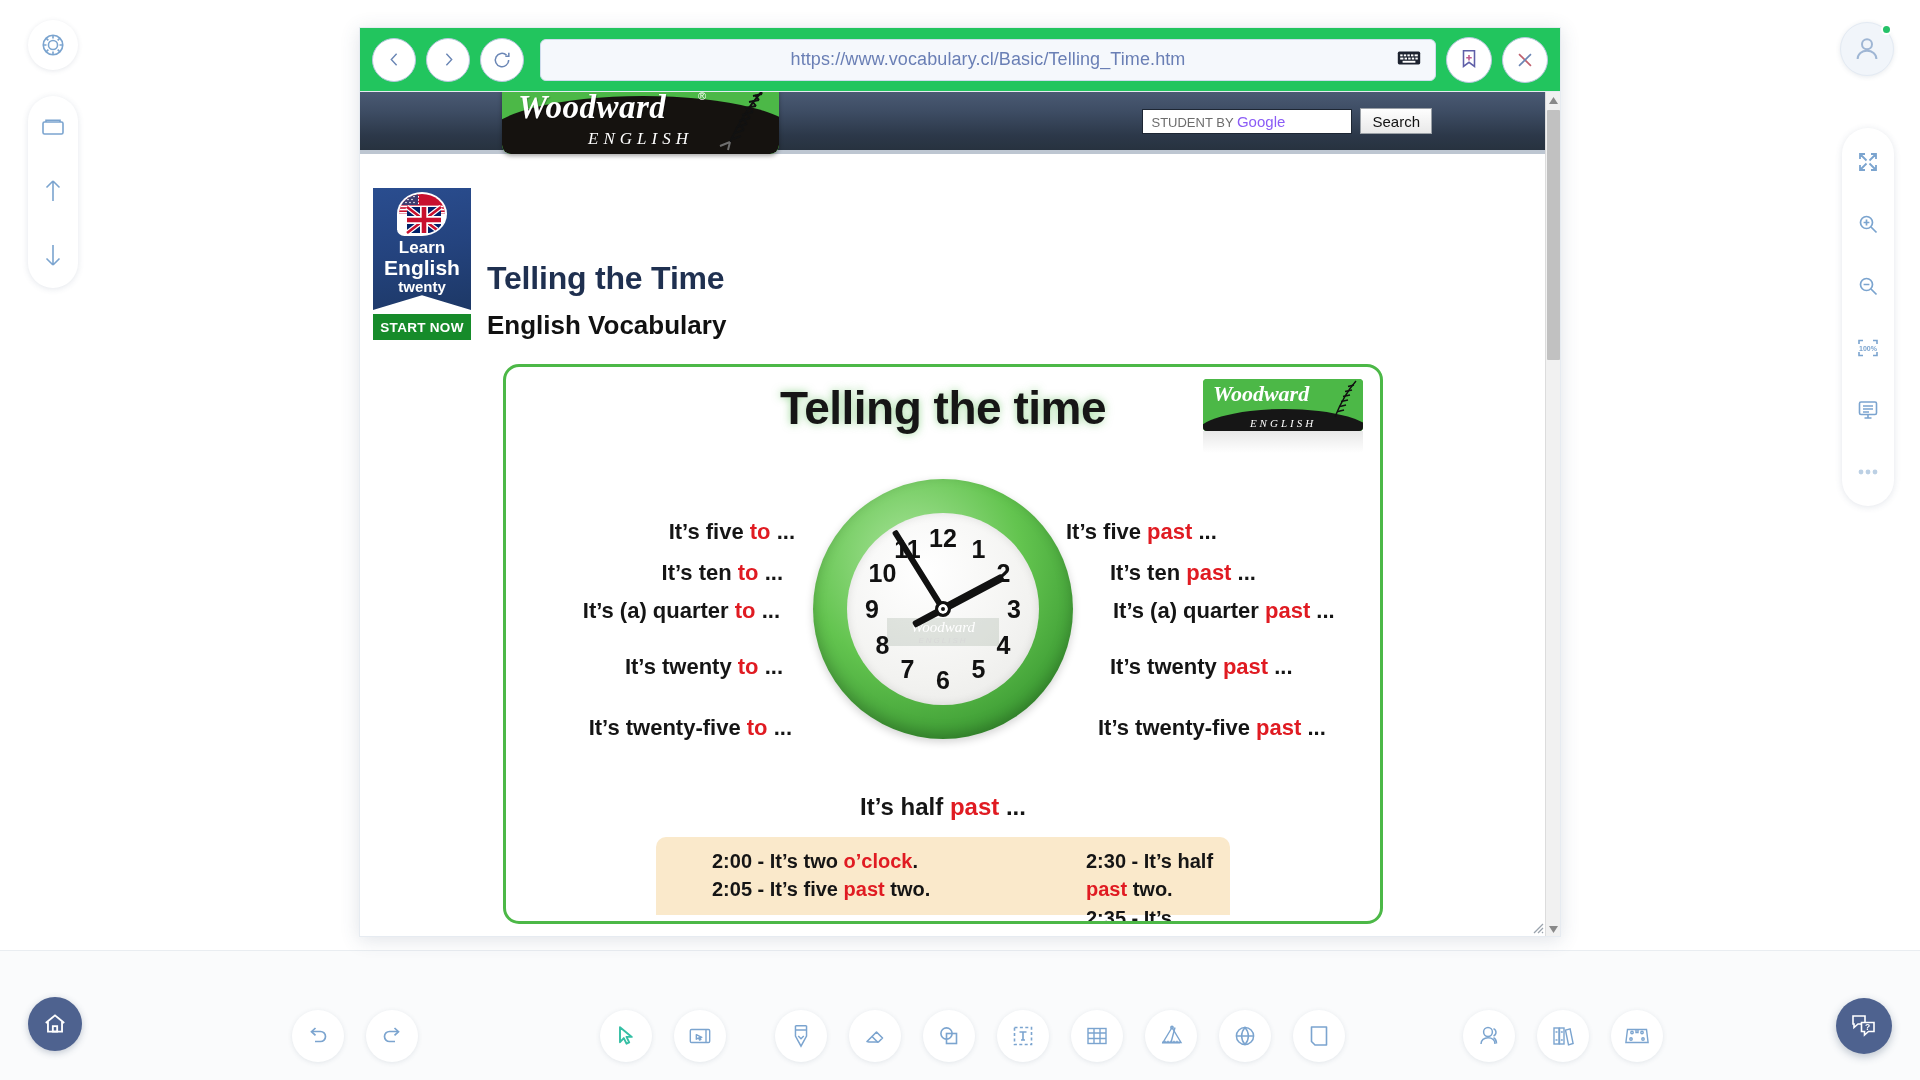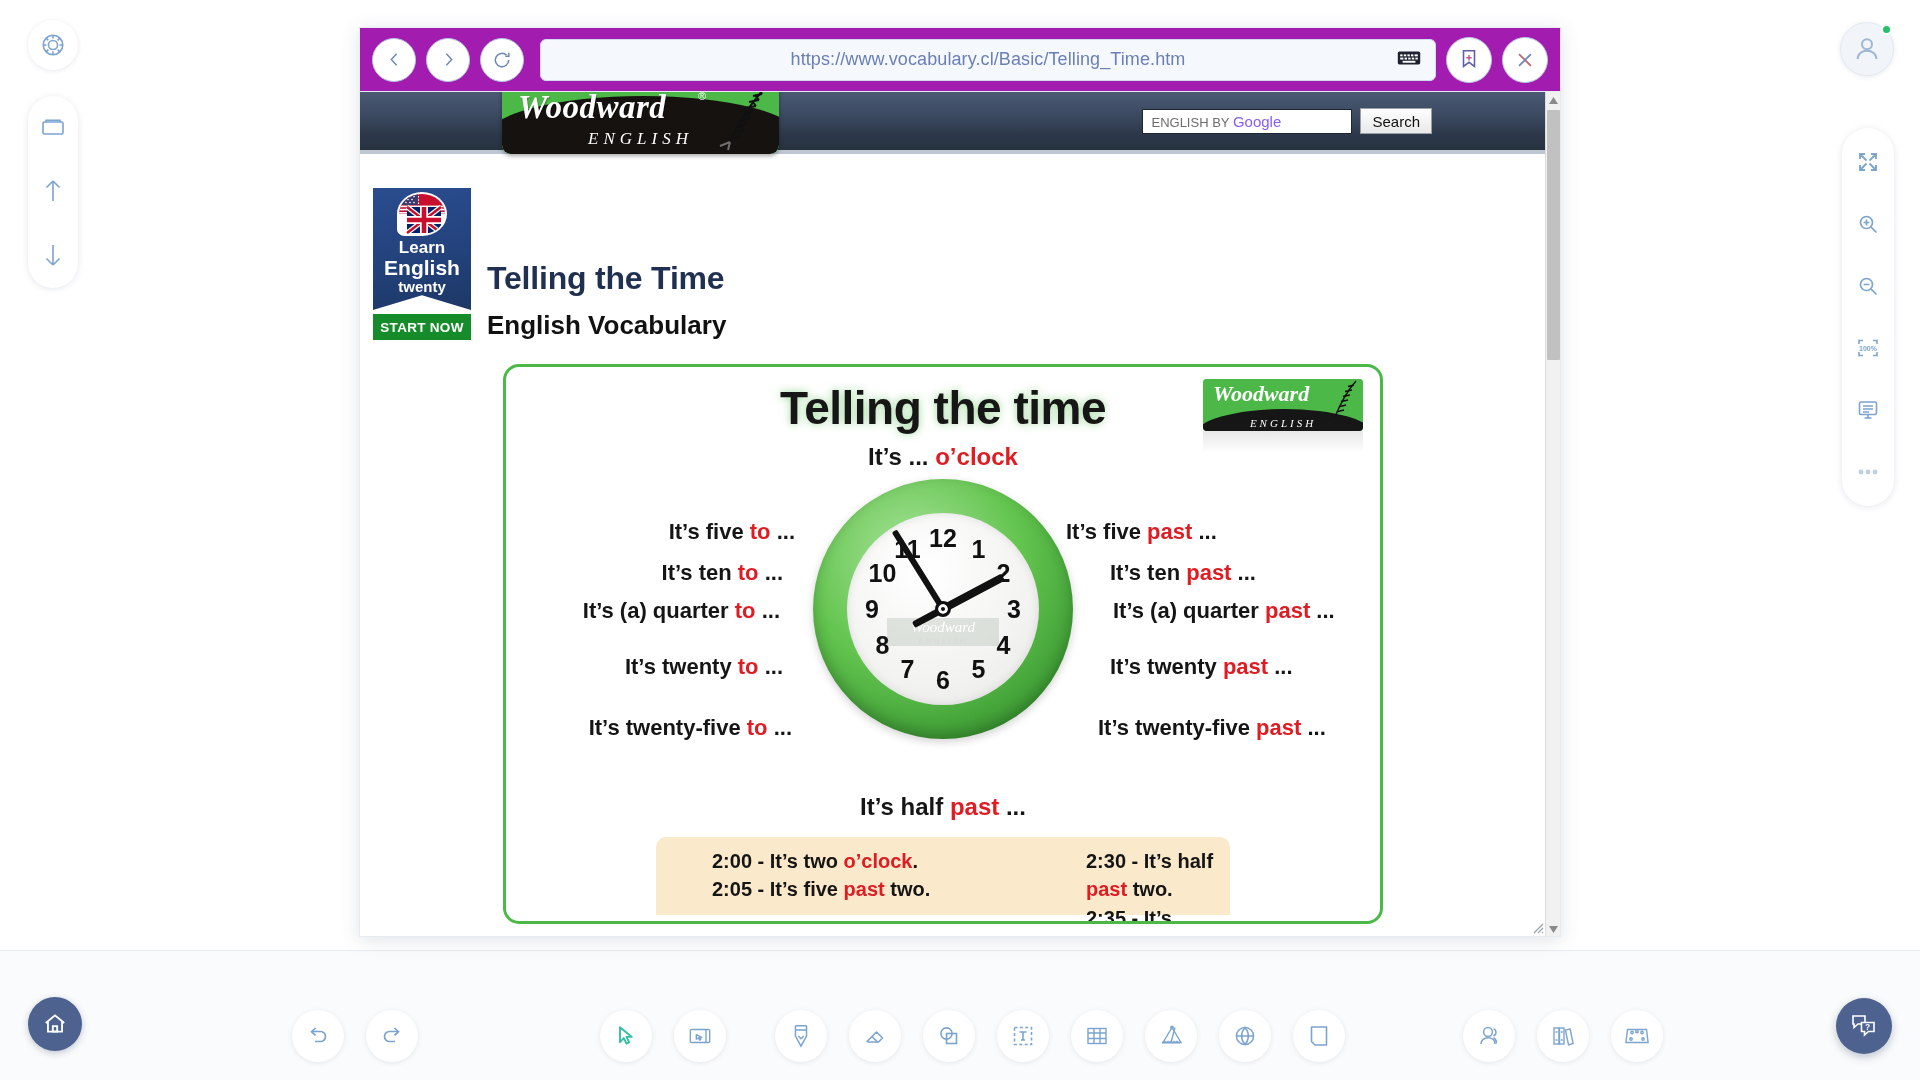--- a/index.html
+++ b/index.html
@@ -65,21 +65,21 @@
   }
 
   
   #browser {
     position: absolute; left: 359px; top: 27px; width: 1202px; height: 910px;
     background: #ffffff;
     border: 1px solid #e6ebf1;
     box-shadow: 0 3px 18px rgba(60,80,110,.16);
   }
   #browser-bar {
-    height: 63px; background: #a21caf;
+    height: 63px; background: #22c55e;
     display: flex; align-items: center; padding: 0 12px; gap: 10px;
   }
   .navbtn {
     width: 44px; height: 44px; border-radius: 50%;
     border: 1.6px solid #b7c7dd; background: #fff;
     display: flex; align-items: center; justify-content: center; cursor: pointer;
   }
   #urlbar {
     flex: 1; height: 42px; margin-left: 6px;
     background: #f5f8fc; border: 1.4px solid #cfdcec; border-radius: 6px;
@@ -484,21 +484,21 @@
             <g stroke="#111" stroke-width="2" fill="none">
               <path d="M52 3 C40 16 28 34 18 56"></path>
               <path d="M50 8l-9 2M47 14l-10 2M44 20l-11 2M41 26l-11 3M38 32l-11 3M35 38l-10 3M32 44l-9 3M29 50l-8 3"></path>
               <path d="M50 8l-3-5M47 14l-4-5M44 20l-4-5M41 26l-4-5M38 32l-4-5M35 38l-4-5M32 44l-4-5"></path>
             </g>
             <path d="M18 56 l-10 4 M18 56 l-2 8" stroke="#6e6e6e" stroke-width="2"></path>
           </svg>
         </div>
         <div id="search-area">
           <div id="gsearch-input">
-            <span id="gsearch-ph"><span>ENGLISH BY </span><b style="font-size:15px;color:#8b5cf6;">Google</b></span>
+            <span id="gsearch-ph"><span>STUDENT BY </span><b style="font-size:15px;color:#8b5cf6;">Google</b></span>
           </div>
           <div id="gsearch-btn">Search</div>
         </div>
       </div>
 
 
       <div id="promo">
         <div id="promo-ribbon">
           <div id="promo-bubble">
             <svg viewBox="0 0 46 40" width="46" height="40">
@@ -553,23 +553,20 @@
           <span class="eng">ENGLISH</span>
           <svg class="fern" viewBox="0 0 36 44">
             <g stroke="#111" stroke-width="1.5" fill="none">
               <path d="M31 2 C23 11 16 23 10 38"></path>
               <path d="M29 6l-6 1.5M27 11l-7 1.5M25 16l-7 1.5M23 21l-7 1.5M21 26l-6 1.5M19 31l-6 1.5"></path>
             </g>
             </svg>
         </div>
         <div id="info-logo-reflection"></div>
 
-        <div id="oclock-lbl">
-          <span>It’s ... </span><span class="red">o’clock</span>
-        </div>
 
         <div class="side-lbl lbl-left" style="right:585px; top:152px;">
           <span>It’s five </span><span class="red">to</span><span> ...</span>
         </div>
         <div class="side-lbl lbl-left" style="right:597px; top:193px;">
           <span>It’s ten </span><span class="red">to</span><span> ...</span>
         </div>
         <div class="side-lbl lbl-left" style="right:600px; top:231px;">
           <span>It’s (a) quarter </span><span class="red">to</span><span> ...</span>
         </div>

